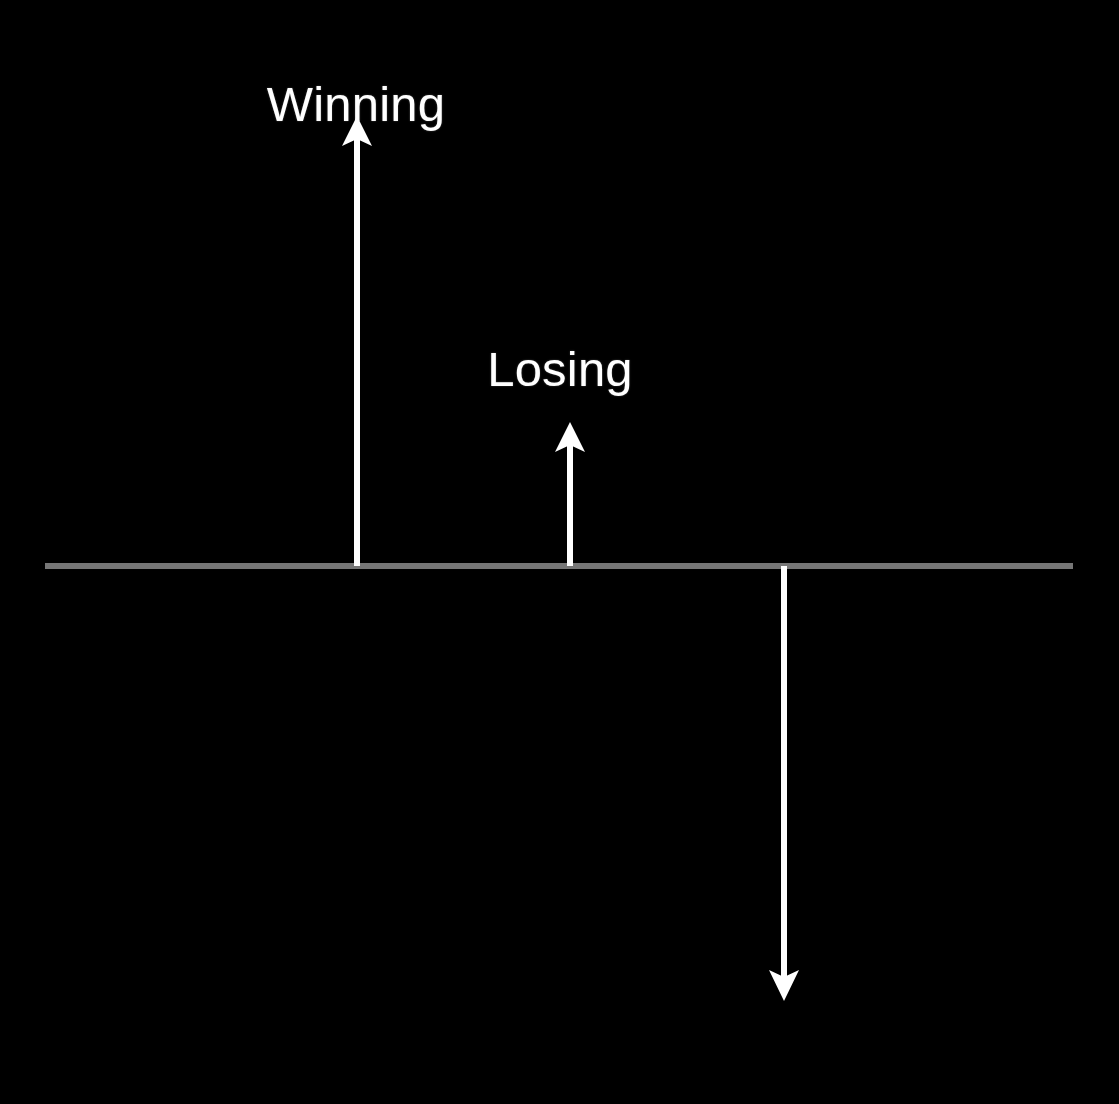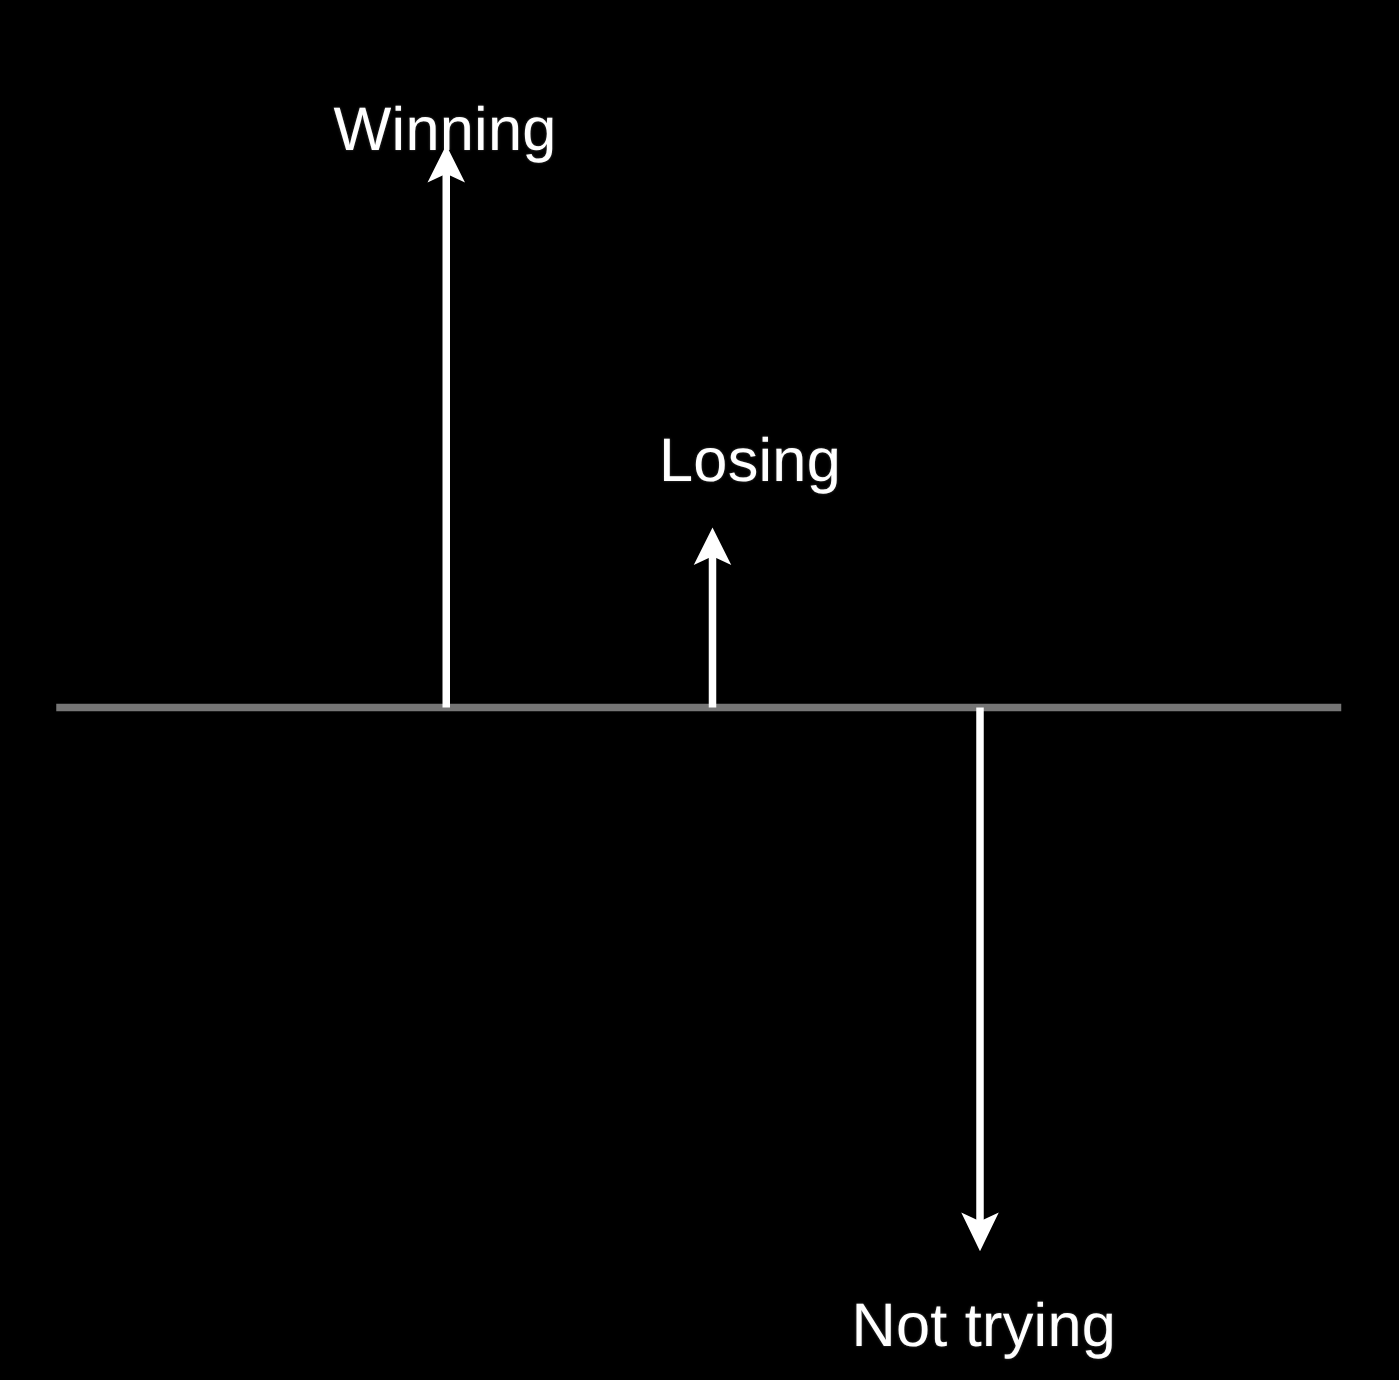--- a/index.html
+++ b/index.html
@@ -41,21 +41,21 @@
     user-select: none;
   }
   #label-winning {
     left: 356px;
     top: 28px;
     font-size: 49px;
     line-height: 58px;
     margin-top: 47px;
   }
   #label-losing {
-    left: 600px;
+    left: 560px;
     top: 340px;
     font-size: 49px;
     line-height: 58px;
     text-align: right;
   }
   #label-not-trying {
     left: 787px;
     top: 1032px;
     font-size: 49px;
     line-height: 58px;
@@ -84,15 +84,14 @@
       <line x1="784" y1="566" x2="784" y2="980" stroke="#ffffff" stroke-width="6" stroke-linecap="butt"></line>
       <polygon points="784,1001 799,970 784,977 769,970" fill="#ffffff"></polygon>
     </g>
 
   </svg>
 
   <div class="label" id="label-winning">Winning</div>
 
   <div class="label" id="label-losing">Losing</div>
 
-  <div class="label" id="label-not-trying">Not trying</div>
 
 </div>
 
 </body></html>

